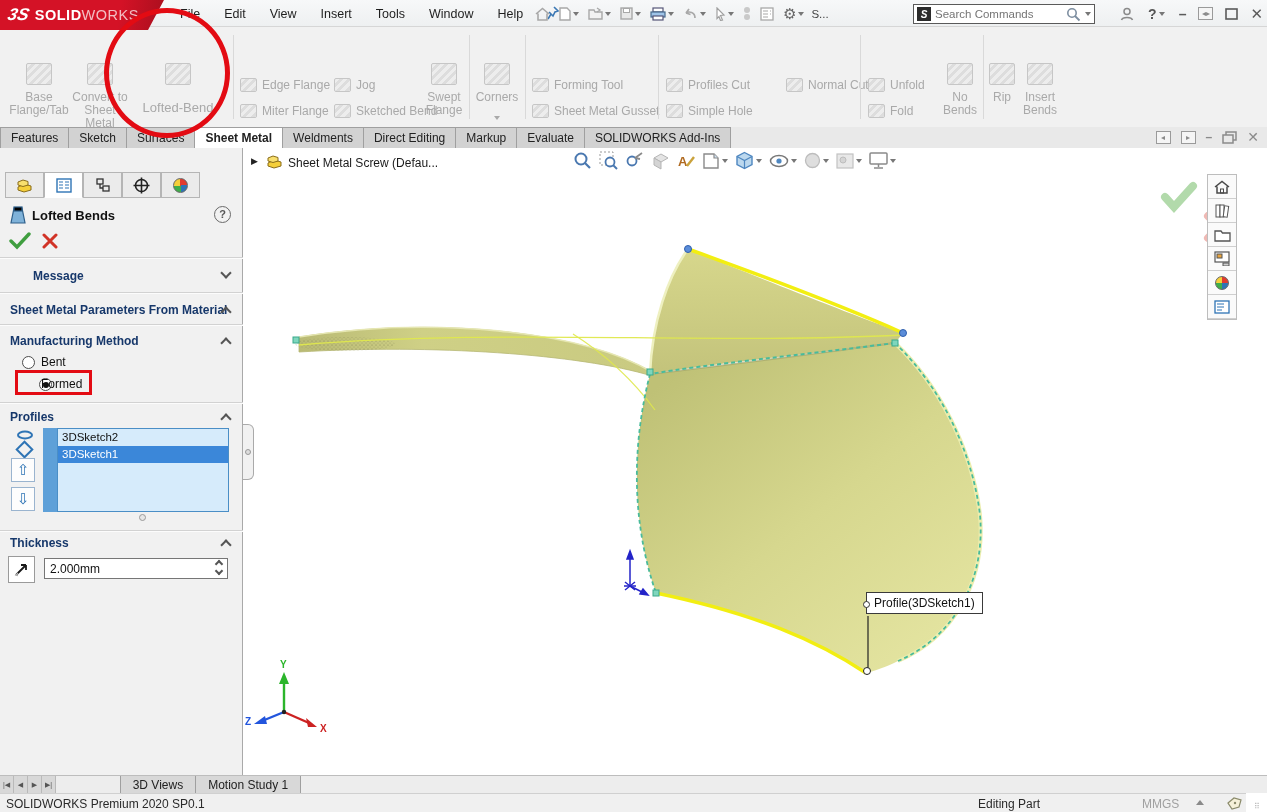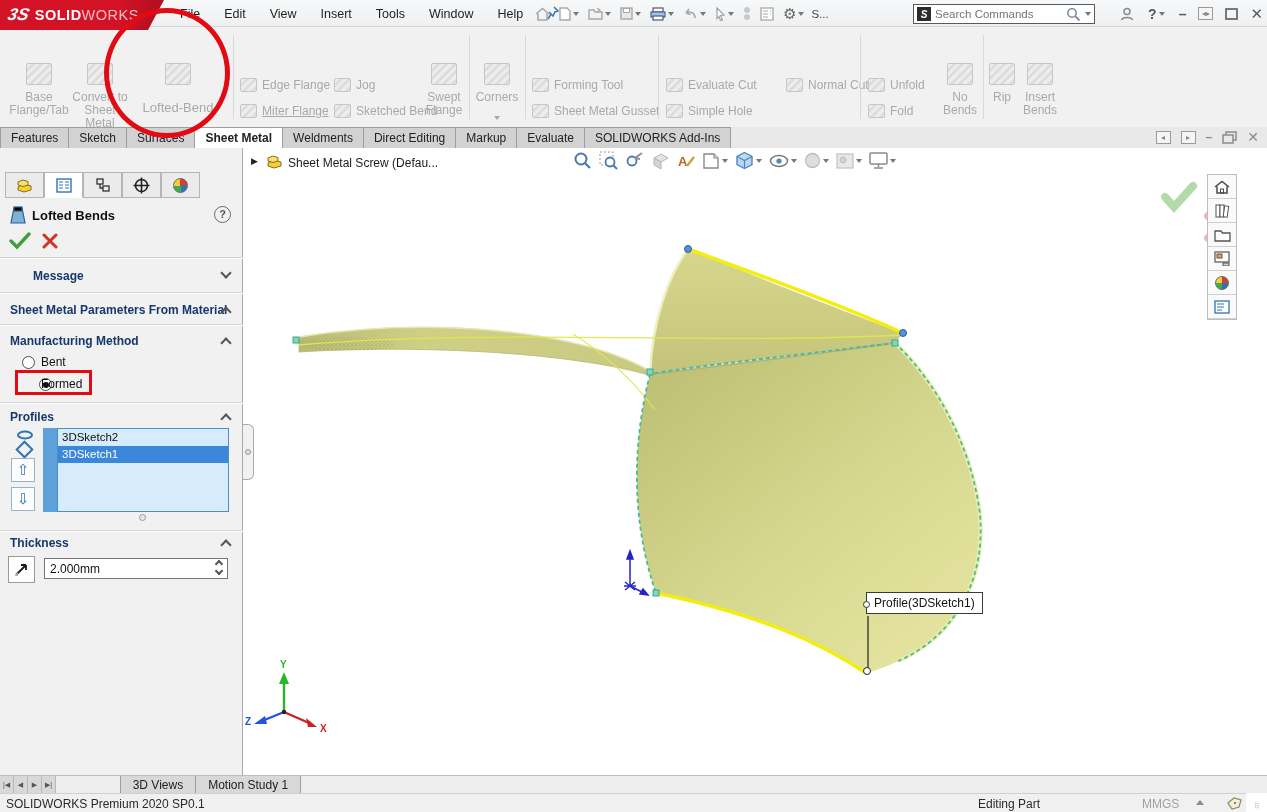--- a/index.html
+++ b/index.html
@@ -237,21 +237,21 @@
     <div class="rbig" style="left:128px;width:100px;">
       <span class="gib"></span>
       <span style="font-size:13px;margin-top:10px;">Lofted-Bend</span>
     </div>
     <div class="rsep" style="left:233px;"></div>
 
     <div class="rrow" style="left:240px;top:47px;">
       <span class="gi"></span>
         <span>Edge Flange</span>
       </div>
-    <div class="rrow" style="left:240px;top:73px;text-decoration:underline;">
+    <div class="rrow" style="left:240px;top:73px;">
       <span class="gi"></span>
         <span>Miter Flange</span>
       </div>
     <div class="rrow" style="left:240px;top:99px;">
       <span class="gi"></span>
         <span>Hem</span>
       </div>
 
     <div class="rrow" style="left:334px;top:47px;">
       <span class="gi"></span>
@@ -287,21 +287,21 @@
         <span>Sheet Metal Gusset</span>
       </div>
     <div class="rrow" style="left:532px;top:99px;">
       <span class="gi"></span>
         <span>Tab and Slot</span>
       </div>
     <div class="rsep" style="left:658px;"></div>
 
     <div class="rrow" style="left:666px;top:47px;">
       <span class="gi"></span>
-        <span>Evaluate Cut</span>
+        <span>Profiles Cut</span>
       </div>
     <div class="rrow" style="left:666px;top:73px;">
       <span class="gi"></span>
         <span>Simple Hole</span>
       </div>
     <div class="rrow" style="left:666px;top:99px;">
       <span class="gi"></span>
         <span>Vent</span>
       </div>
 

